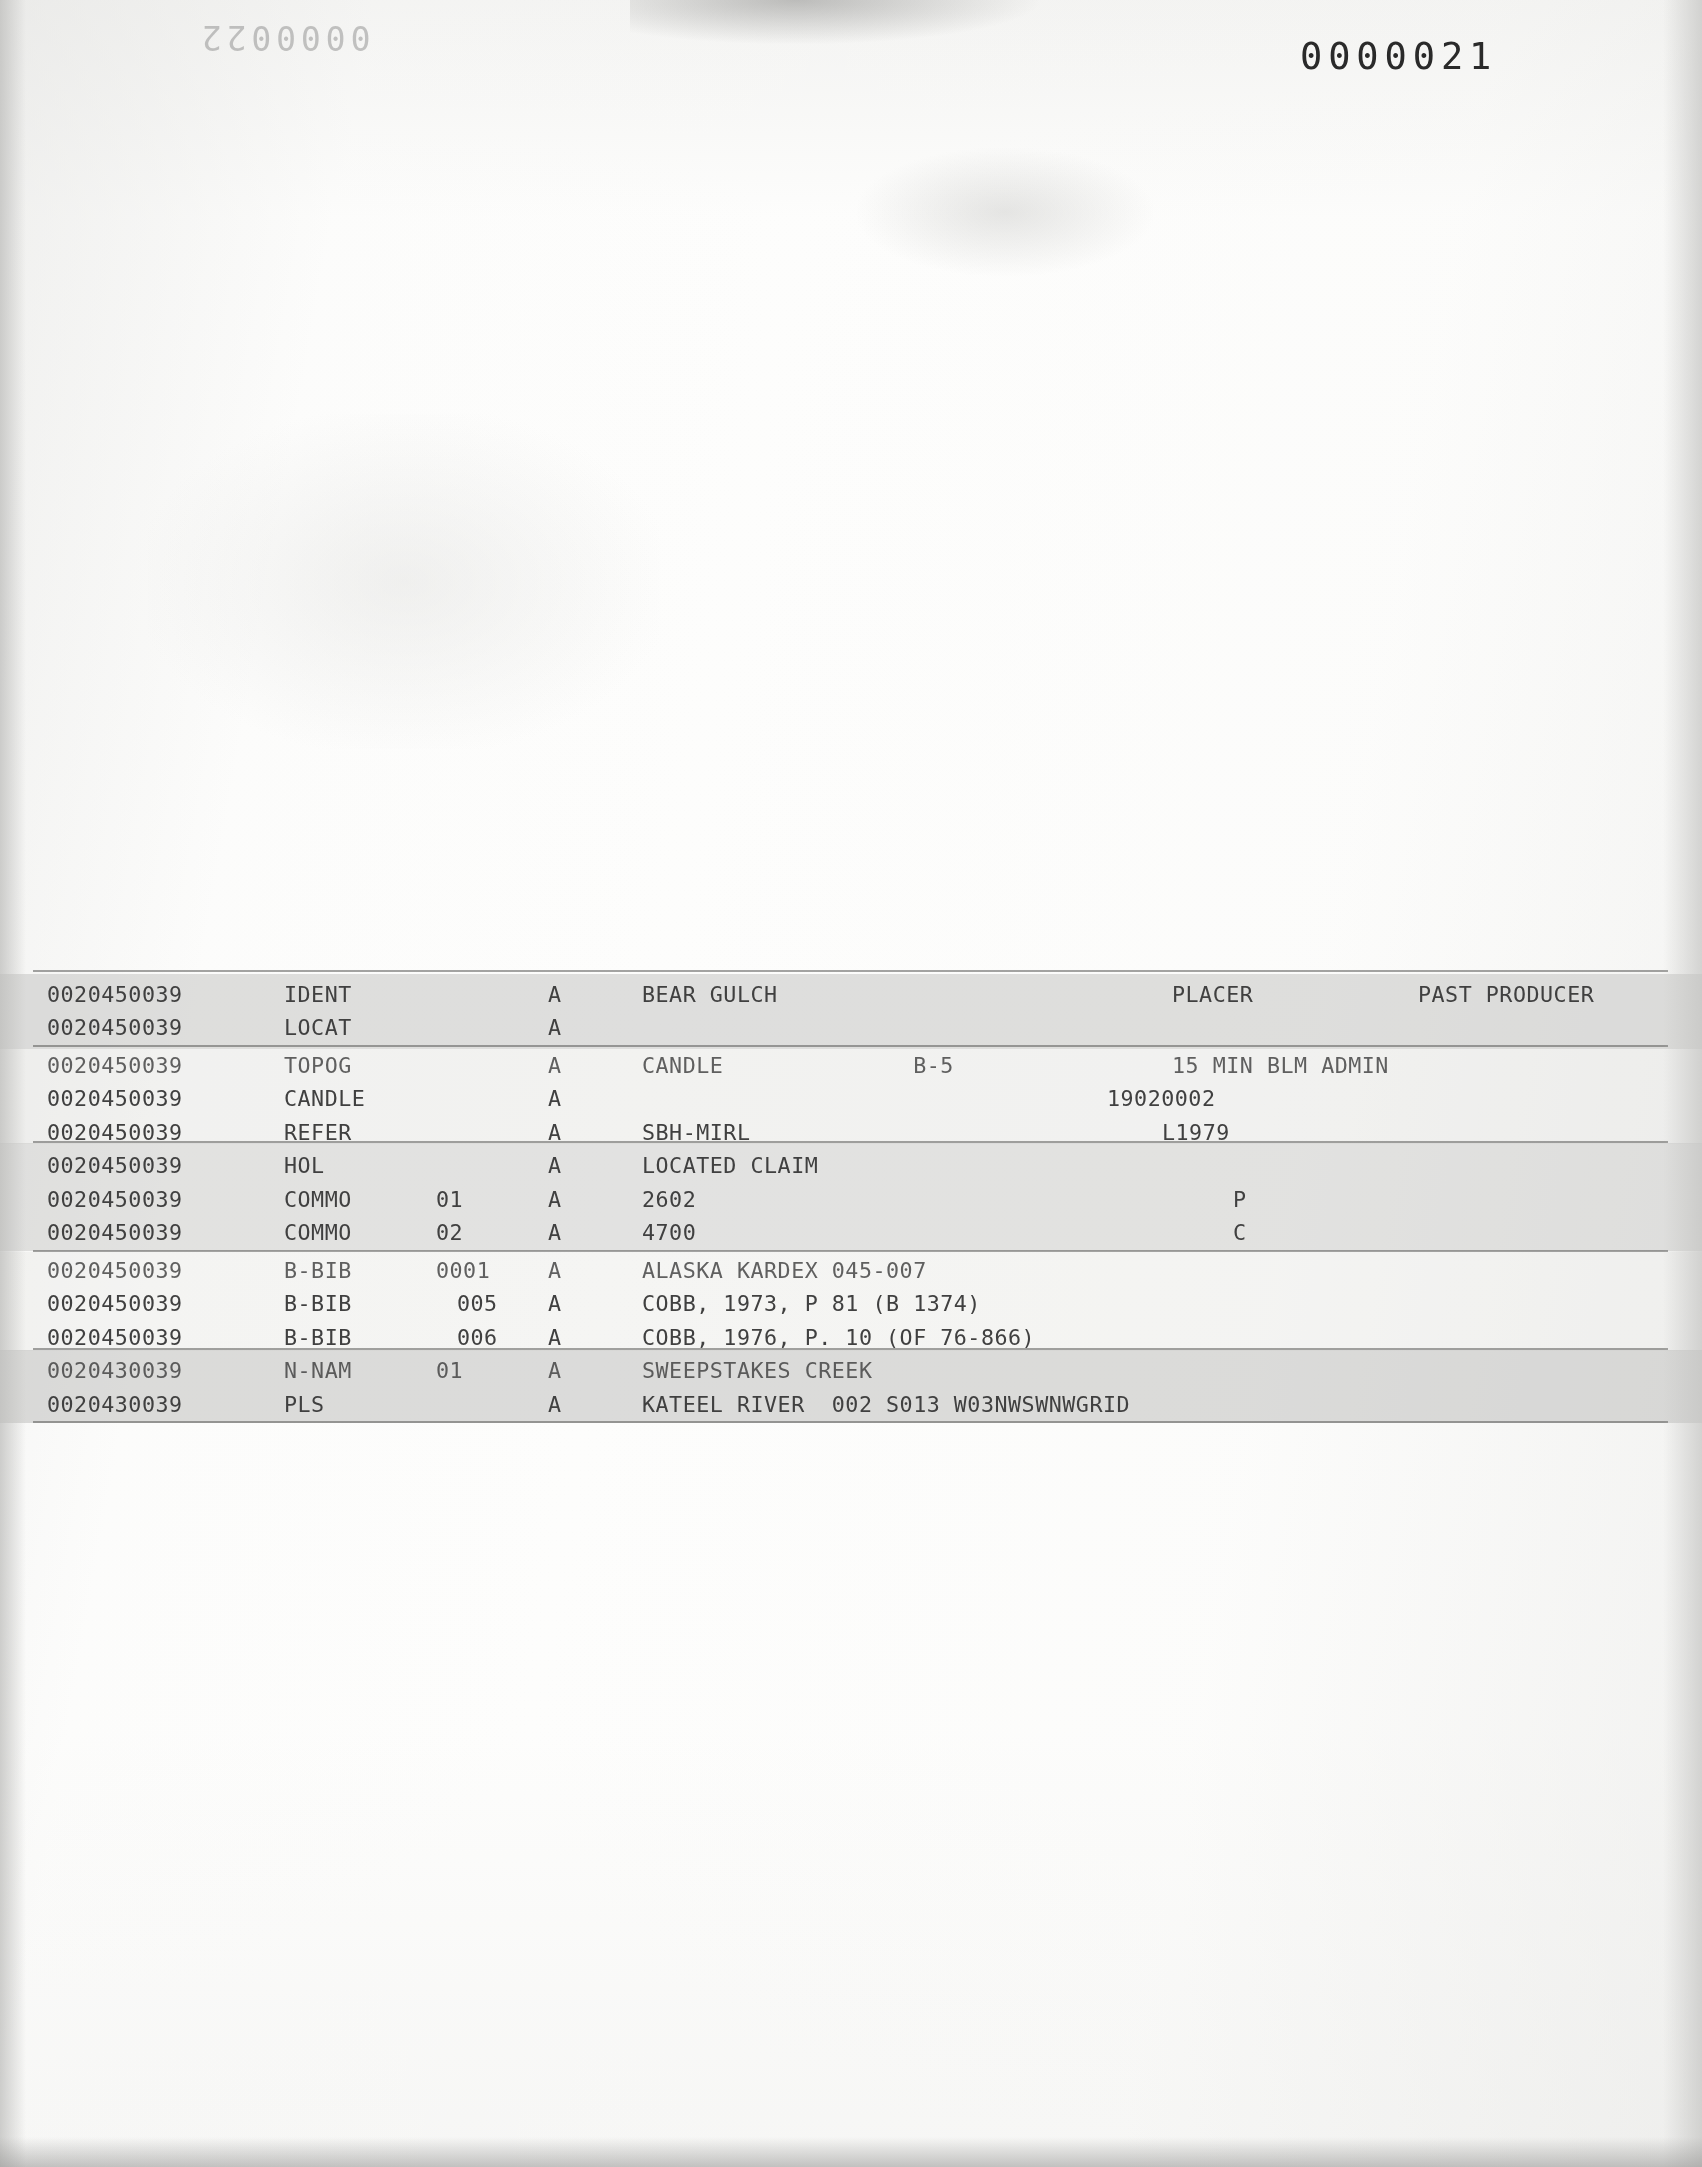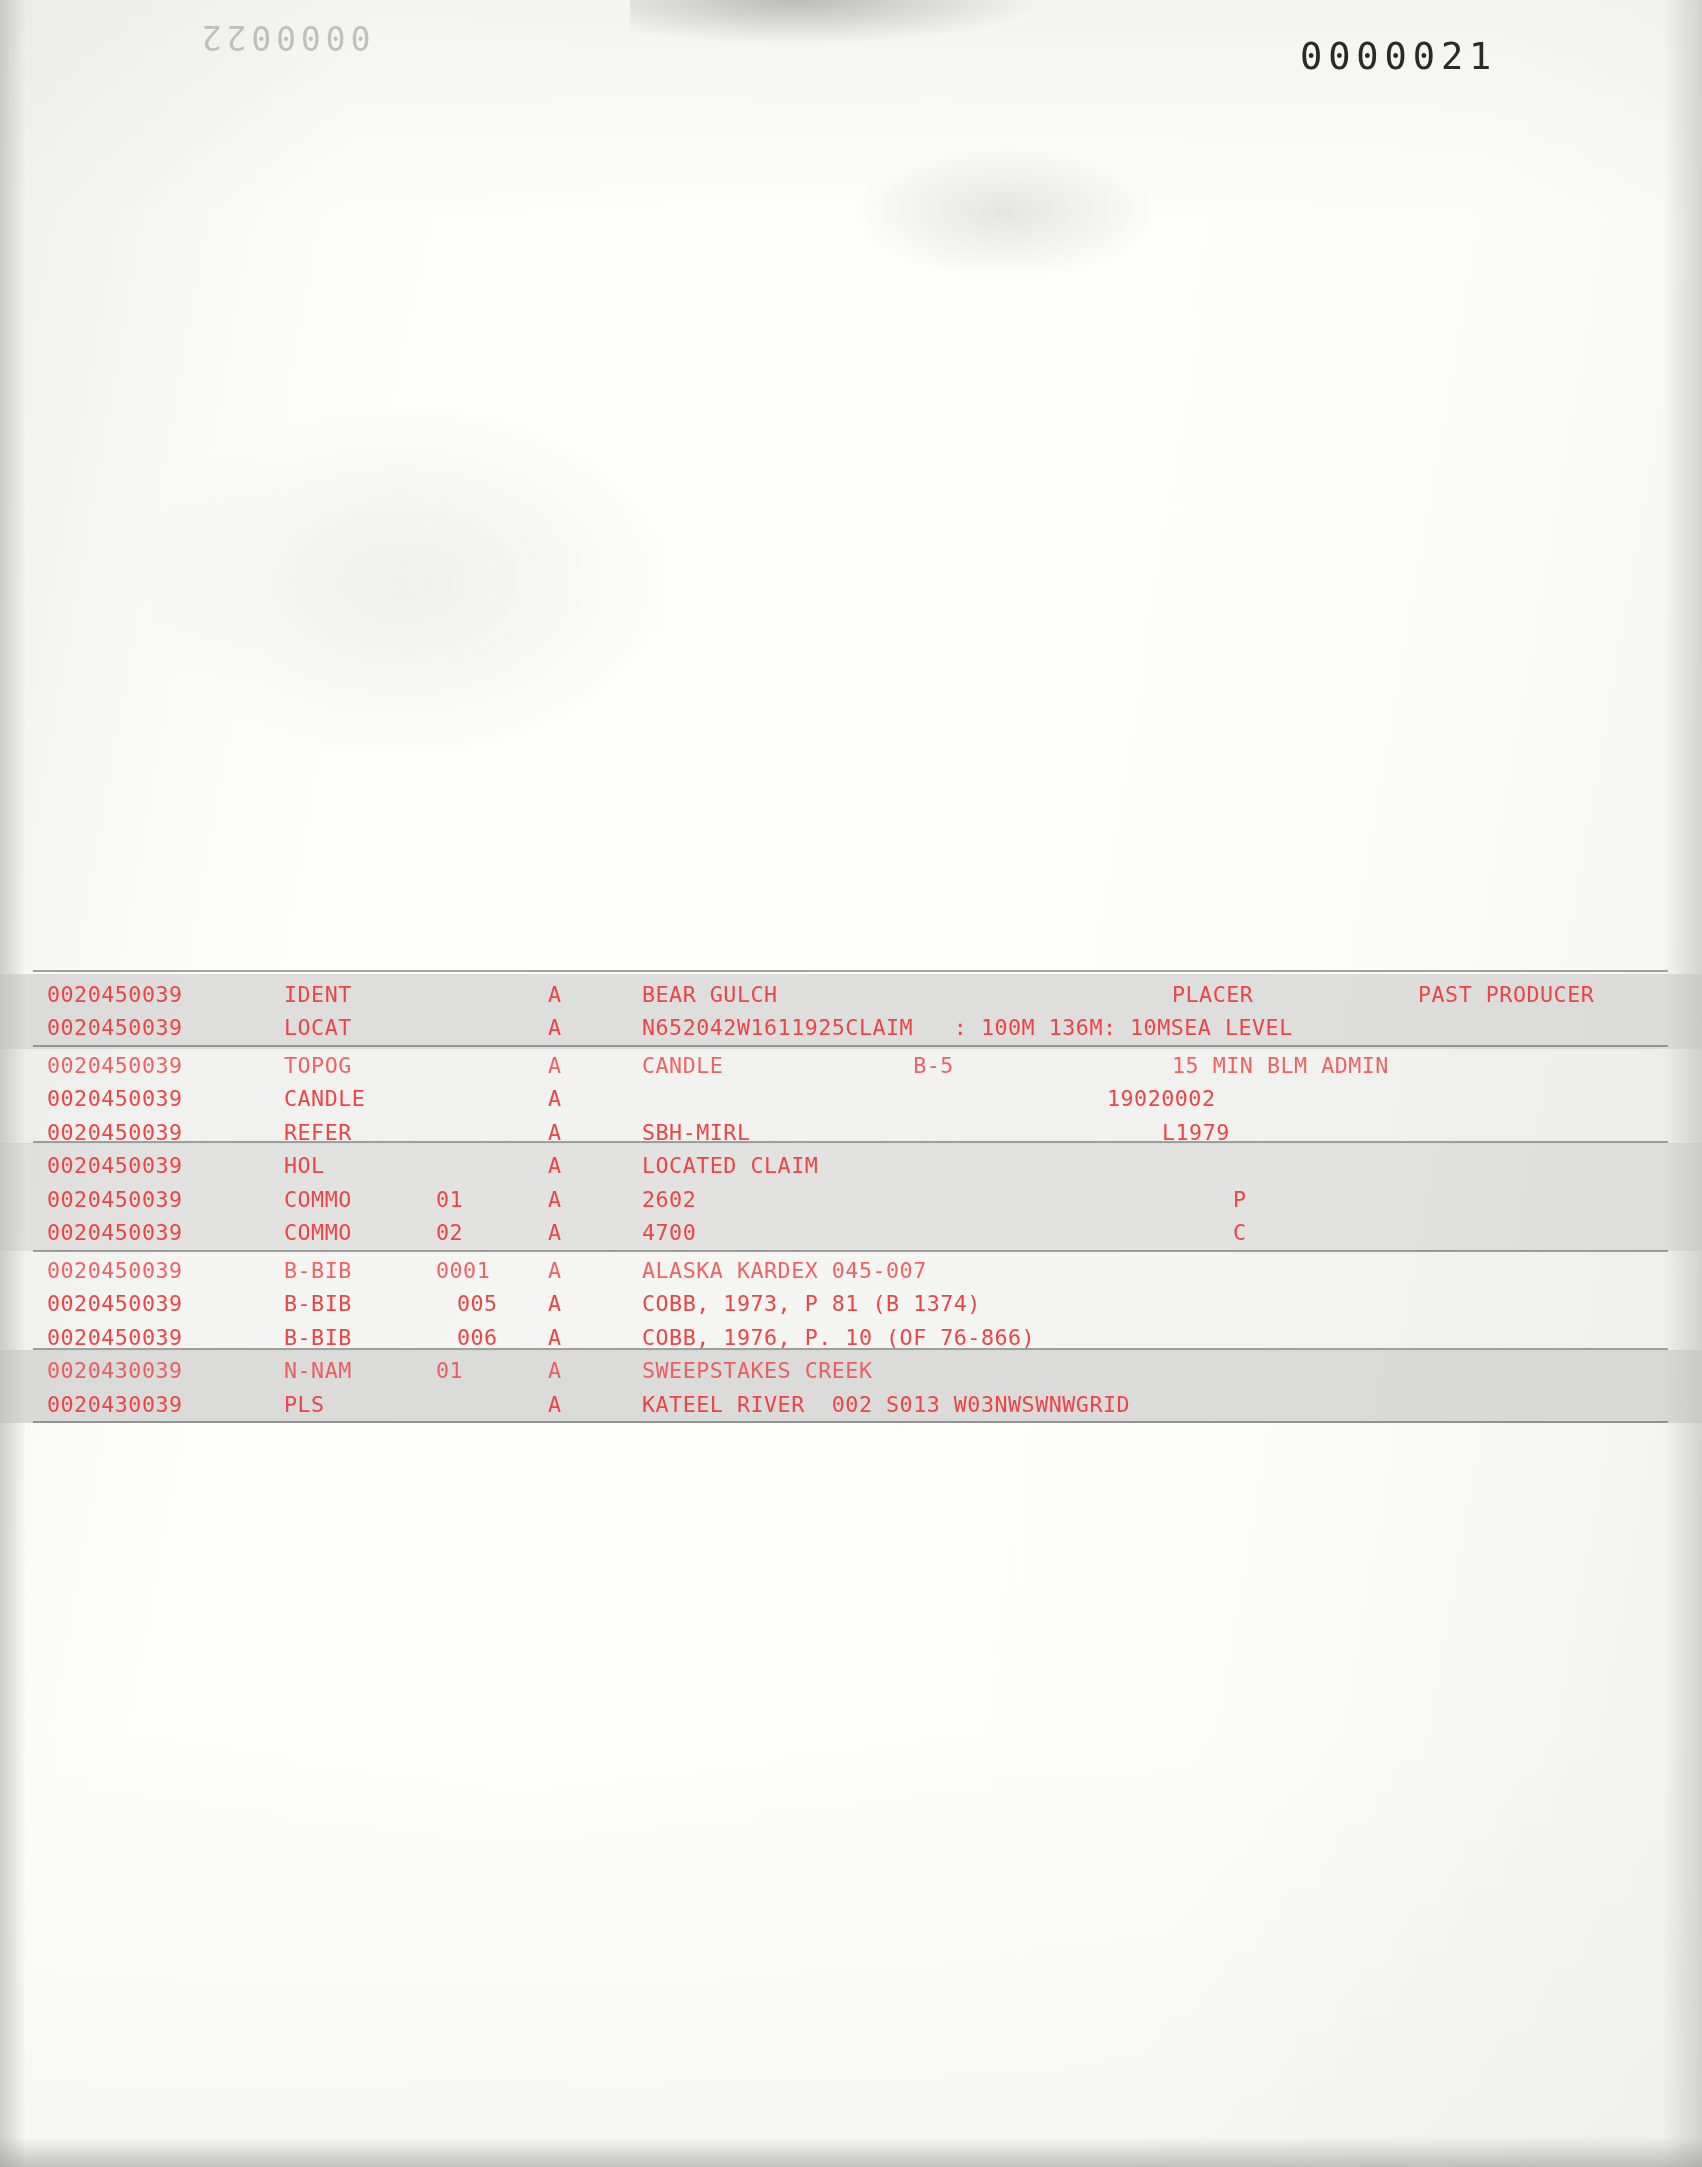--- a/index.html
+++ b/index.html
@@ -119,21 +119,21 @@
     height: 2px;
     background: rgba(90,90,88,0.55);
   }
 
   .row {
     position: absolute;
     left: 0;
     width: 1702px;
     height: 31.5px;
     font-size: 21.7px;
-    color: #ef4444;
+    color: #404040;
     letter-spacing: 0.5px;
     white-space: pre;
   }
   .cell {
     position: absolute;
     top: 0;
     white-space: pre;
   }
   .c-id    { left: 47px; }
   .c-field { left: 284px; }
@@ -179,21 +179,20 @@
       <span class="cell c-text">BEAR GULCH</span>
       <span class="cell c-ext">PLACER</span>
       <span class="cell c-ext2">PAST PRODUCER</span>
     </div>
 
     <div class="row" style="top:45px;">
       <span class="cell c-id">0020450039</span>
       <span class="cell c-field">LOCAT</span>
       <span class="cell c-seq"></span>
       <span class="cell c-flag">A</span>
-      <span class="cell c-text">N652042W1611925CLAIM   : 100M 136M: 10MSEA LEVEL</span>
       <span class="cell c-ext"></span>
     </div>
 
     <div class="row faded" style="top:83px;">
       <span class="cell c-id">0020450039</span>
       <span class="cell c-field">TOPOG</span>
       <span class="cell c-seq"></span>
       <span class="cell c-flag">A</span>
       <span class="cell c-text">CANDLE              B-5</span>
       <span class="cell c-ext">15 MIN BLM ADMIN</span>

